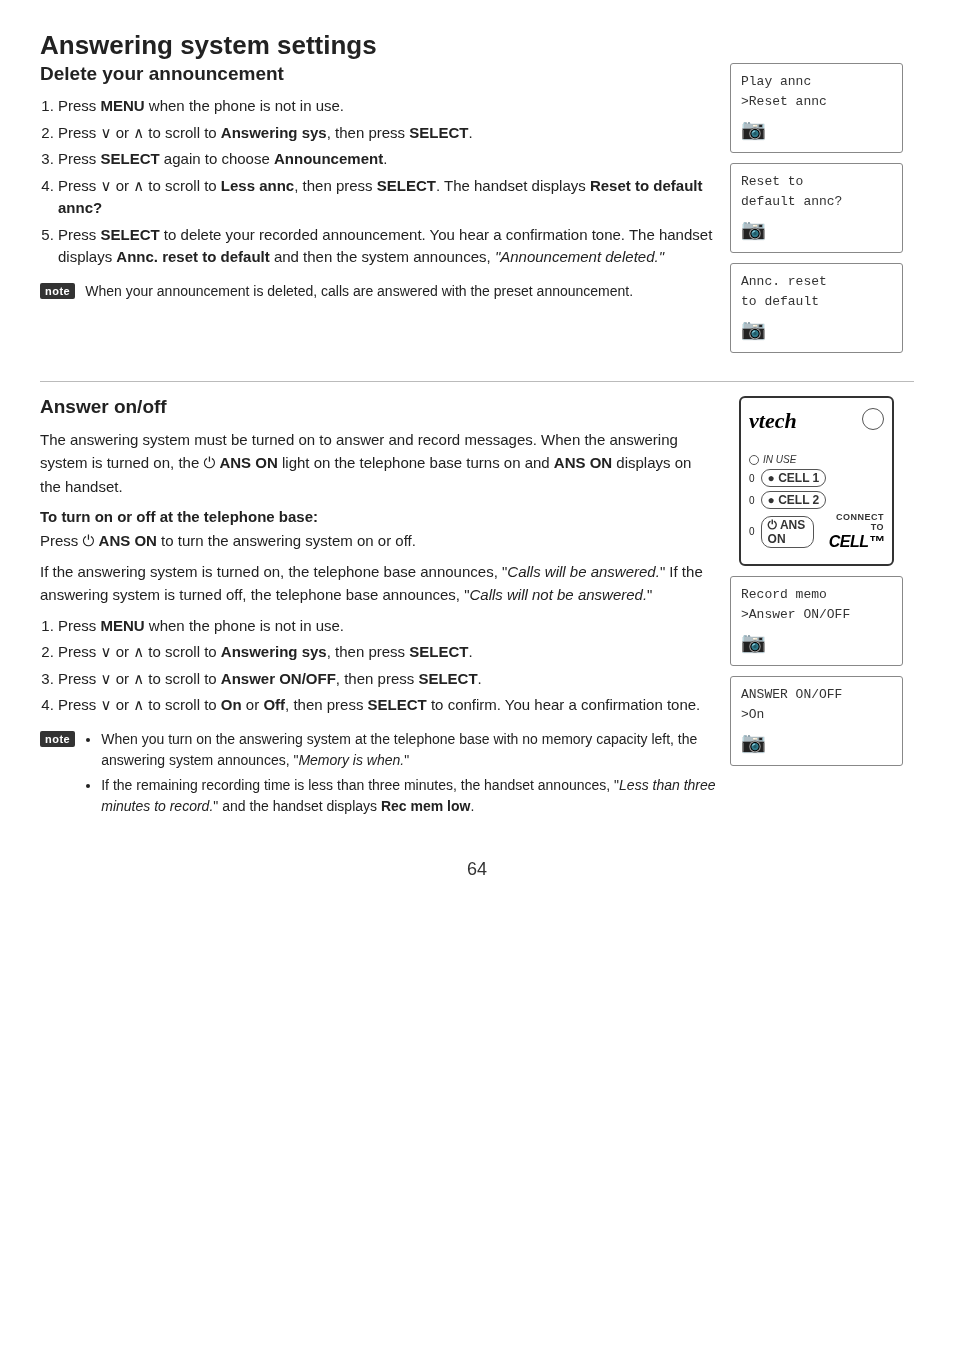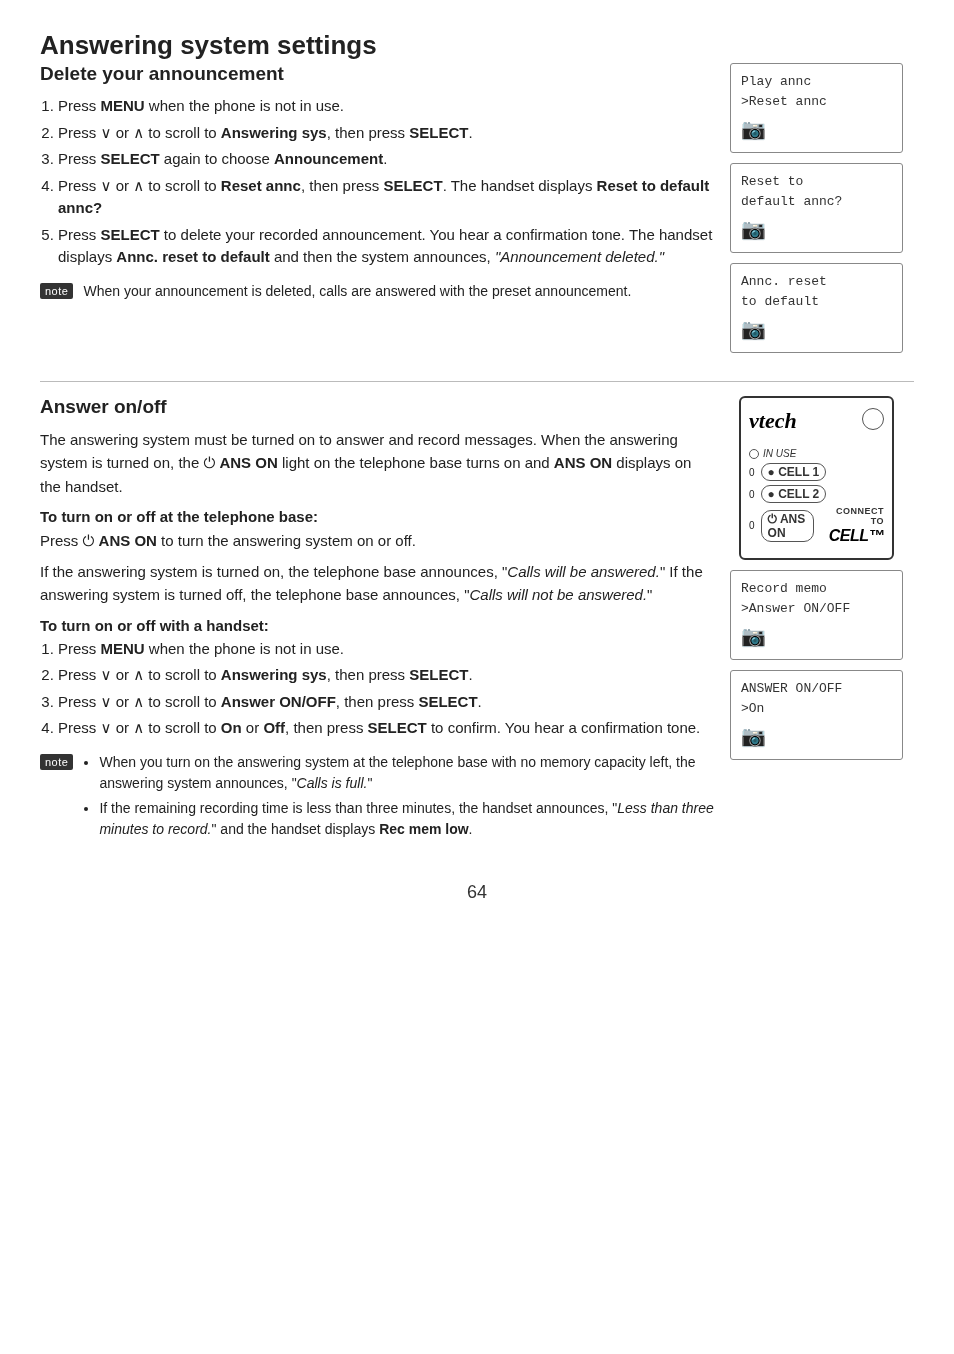--- a/index.html
+++ b/index.html
@@ -47,21 +47,21 @@
       display: flex;
       align-items: flex-start;
       background: #fff;
       border: none;
       margin: 12px 0 18px 0;
     }
     .note-label {
       background: #333;
       color: #fff;
       font-size: 11px;
-      font-weight: normal;
+      font-weight: bold;
       padding: 2px 5px;
       border-radius: 2px;
       margin-right: 10px;
       white-space: nowrap;
       height: fit-content;
       margin-top: 2px;
       letter-spacing: 0.5px;
     }
     .note-text {
       font-size: 14px;
@@ -100,21 +100,21 @@
       width: 155px;
       padding: 10px 8px 10px 8px;
       margin-bottom: 10px;
       background: #fff;
     }
     .phone-brand {
       font-size: 22px;
       font-weight: bold;
       font-style: italic;
       color: #000;
-      margin-bottom: 14px;
+      margin-bottom: 20px;
       font-family: serif;
     }
     .phone-indicator-row {
       display: flex;
       align-items: center;
       margin-bottom: 4px;
       font-size: 12px;
       gap: 4px;
     }
     .indicator-dot {
@@ -192,21 +192,21 @@
 <div class="page-title">Answering system settings</div>
 
 <div class="section-wrapper">
   <div class="section-left">
     <div class="section-title">Delete your announcement</div>
 
     <ol>
       <li>Press <span class="bold">MENU</span> when the phone is not in use.</li>
       <li>Press ∨ or ∧ to scroll to <span class="bold">Answering sys</span>, then press <span class="bold">SELECT</span>.</li>
       <li>Press <span class="bold">SELECT</span> again to choose <span class="bold">Announcement</span>.</li>
-      <li>Press ∨ or ∧ to scroll to <span class="bold">Reset annc</span>, then press <span class="bold">SELECT</span>. The handset displays <span class="bold">Reset to default annc?</span></li>
+      <li>Press ∨ or ∧ to scroll to <span class="bold">Less annc</span>, then press <span class="bold">SELECT</span>. The handset displays <span class="bold">Reset to default annc?</span></li>
       <li>Press <span class="bold">SELECT</span> to delete your recorded announcement. You hear a confirmation tone. The handset displays <span class="bold">Annc. reset to default</span> and then the system announces, <span class="italic">"Announcement deleted."</span></li>
     </ol>
 
     <div class="note-box">
       <span class="note-label">note</span>
       <div class="note-text">When your announcement is deleted, calls are answered with the preset announcement.</div>
     </div>
   </div>
 
   <div class="section-right">
@@ -241,34 +241,33 @@
     <div class="subsection-title">To turn on or off at the telephone base:</div>
 
     <p>
       Press ⏻ <span class="bold">ANS ON</span> to turn the answering system on or off.
     </p>
 
     <p>
       If the answering system is turned on, the telephone base announces, "<span class="italic">Calls will be answered.</span>" If the answering system is turned off, the telephone base announces, "<span class="italic">Calls will not be answered.</span>"
     </p>
 
-    <div class="subsection-title">To turn on or off with a handset:</div>
 
     <ol>
       <li>Press <span class="bold">MENU</span> when the phone is not in use.</li>
       <li>Press ∨ or ∧ to scroll to <span class="bold">Answering sys</span>, then press <span class="bold">SELECT</span>.</li>
       <li>Press ∨ or ∧ to scroll to <span class="bold">Answer ON/OFF</span>, then press <span class="bold">SELECT</span>.</li>
       <li>Press ∨ or ∧ to scroll to <span class="bold">On</span> or <span class="bold">Off</span>, then press <span class="bold">SELECT</span> to confirm. You hear a confirmation tone.</li>
     </ol>
 
     <div class="note-box">
       <span class="note-label">note</span>
       <div class="note-text">
         <ul>
-          <li>When you turn on the answering system at the telephone base with no memory capacity left, the answering system announces, "<span class="italic">Calls is full.</span>"</li>
+          <li>When you turn on the answering system at the telephone base with no memory capacity left, the answering system announces, "<span class="italic">Memory is when.</span>"</li>
           <li>If the remaining recording time is less than three minutes, the handset announces, "<span class="italic">Less than three minutes to record.</span>" and the handset displays <span class="bold">Rec mem low</span>.</li>
         </ul>
       </div>
     </div>
 
   </div>
 
   <div class="section-right">
 
     <div class="phone-base">

